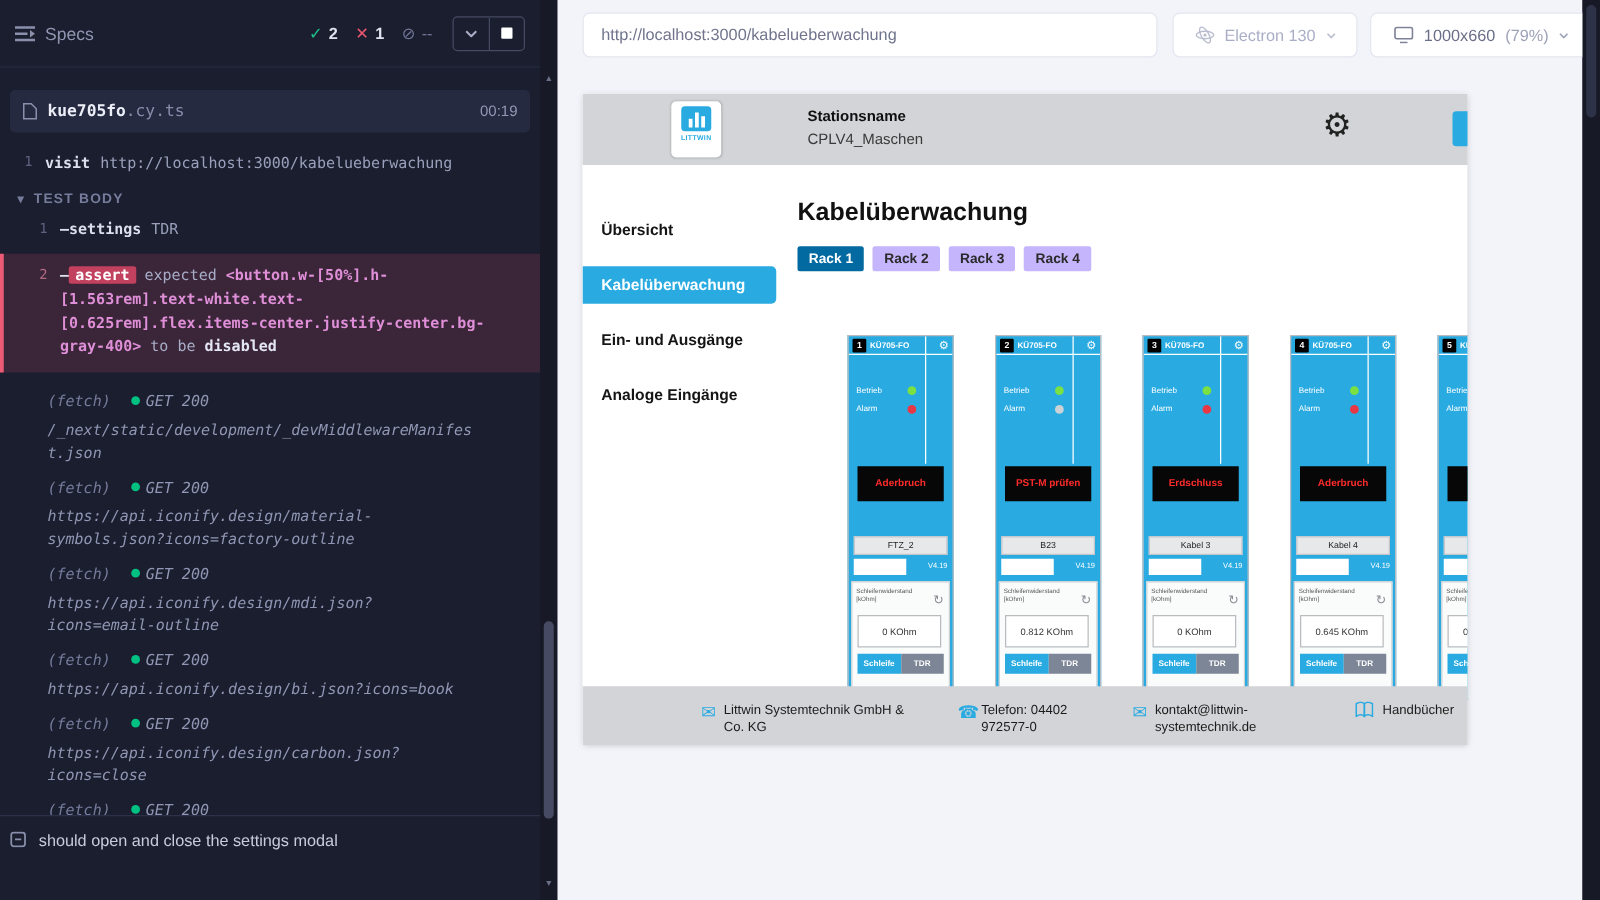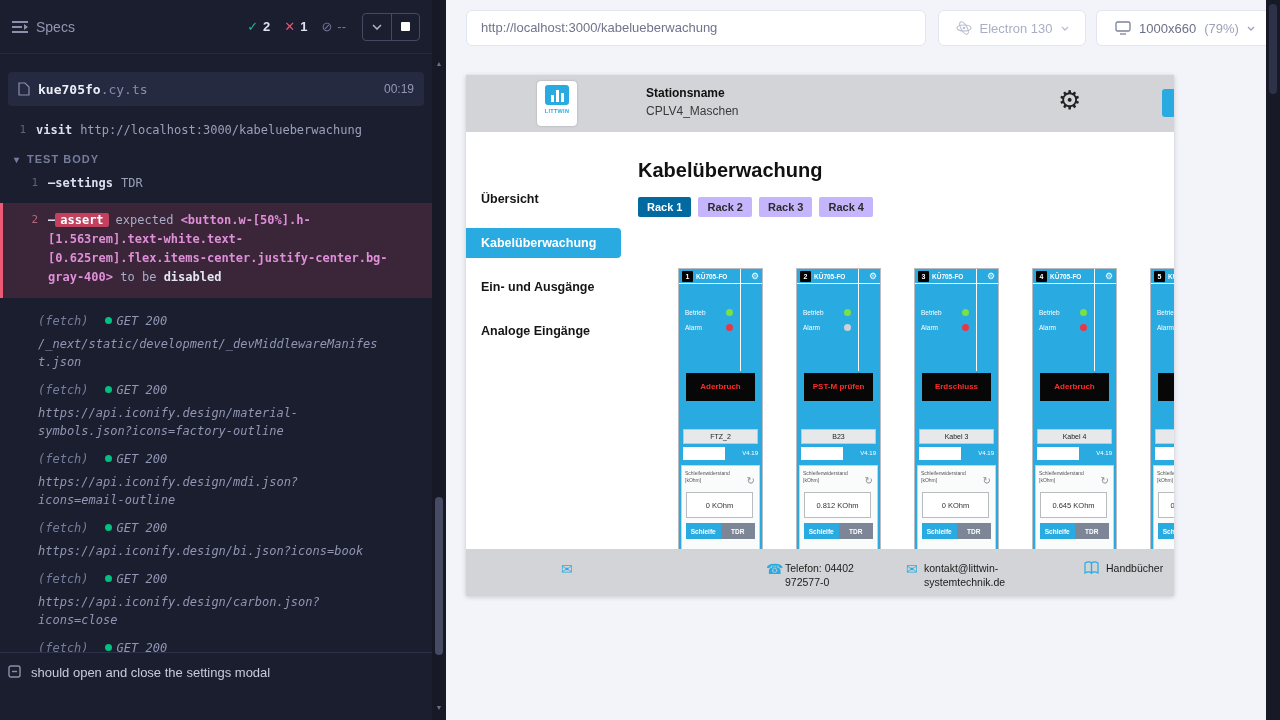--- a/index.html
+++ b/index.html
@@ -72,21 +72,21 @@
   .logo-card { position:absolute; left:71px; top:6px; width:40px; height:45px; background:#fff; border-radius:4px; box-shadow:0 0 2px rgba(0,0,0,.25); display:flex; flex-direction:column; align-items:center; padding-top:4px; }
   .logo-sq { width:24px; height:20px; background:#29abe2; border-radius:3px; display:flex; align-items:flex-end; justify-content:center; gap:2px; padding-bottom:3px; }
   .logo-sq i { display:block; width:3px; background:#fff; }
   .logo-txt { font-size:5.5px; font-weight:bold; color:#29abe2; margin-top:3px; letter-spacing:.3px; }
   .station { position:absolute; left:180px; top:11px; }
   .station .lab { font-size:12px; font-weight:bold; color:#101010; }
   .station .val { font-size:12px; color:#3a3a3a; margin-top:4px; }
   .hdr-gear { position:absolute; left:592px; top:12px; font-size:26px; color:#222; line-height:1; }
   .logout-btn { position:absolute; right:12px; top:14px; width:82px; height:28px; background:#29abe2; color:#fff; font-size:12px; font-weight:bold; border:none; border-radius:3px; }
 
-  .aut-nav { position:absolute; left:0; top:57px; width:155px; bottom:47px; background:#fff; padding-top:52px; }
+  .aut-nav { position:absolute; left:0; top:57px; width:155px; bottom:47px; background:#fff; padding-top:37px; }
   .nav-item { height:30px; display:flex; align-items:center; padding-left:15px; margin-bottom:14px; font-size:12.5px; font-weight:bold; color:#151515; }
   .nav-item.active { background:#29abe2; color:#fff; border-radius:0 4px 4px 0; }
 
   .page-title { position:absolute; left:172px; top:84px; font-size:20px; font-weight:bold; color:#111; }
   .tabs { position:absolute; left:172px; top:122px; display:flex; gap:7px; }
   .tab { padding:4px 9px; font-size:11px; font-weight:bold; background:#c4b5fd; color:#2b2b2b; border-radius:2px; border:none; }
   .tab.active { background:#0369a1; color:#fff; }
 
   .cards { position:absolute; left:212px; top:193px; display:flex; gap:33px; }
   .card { position:relative; width:85px; height:292px; background:#29abe2; border:1px solid #b9bdc2; overflow:hidden; }
@@ -490,20 +490,21 @@
               <button class="bloop" data-interactable="true">Schleife</button>
               <button class="btdr" data-interactable="true">TDR</button>
             </div>
         </div>
       </div>
 
     </div>
 
     <div class="aut-footer" data-interactable="false">
       <span class="f-ico" id="f-ico1" data-interactable="false">✉</span>
+      <span class="f-item" id="f-txt1" data-interactable="false">Littwin Systemtechnik GmbH &amp; Co. KG</span>
       <span class="f-ico" id="f-ico2" data-interactable="false">☎</span>
       <span class="f-item" id="f-txt2" data-interactable="false">Telefon: 04402 972577-0</span>
       <span class="f-ico" id="f-ico3" data-interactable="false">✉</span>
       <span class="f-item" id="f-txt3" data-interactable="true">kontakt@littwin-systemtechnik.de</span>
       <span class="f-ico" id="f-ico4" data-interactable="false"><svg width="15" height="13" viewBox="0 0 15 13">
             <path d="M1 2 C3.5 .5 6 .5 7.5 2 L7.5 12 C6 10.5 3.5 10.5 1 12 Z" fill="none" stroke="#29abe2" stroke-width="1.2"></path>
             <path d="M14 2 C11.5 .5 9 .5 7.5 2 L7.5 12 C9 10.5 11.5 10.5 14 12 Z" fill="none" stroke="#29abe2" stroke-width="1.2"></path>
           </svg></span>
       <span class="f-item" id="f-txt4" data-interactable="true">Handbücher</span>
     </div>

